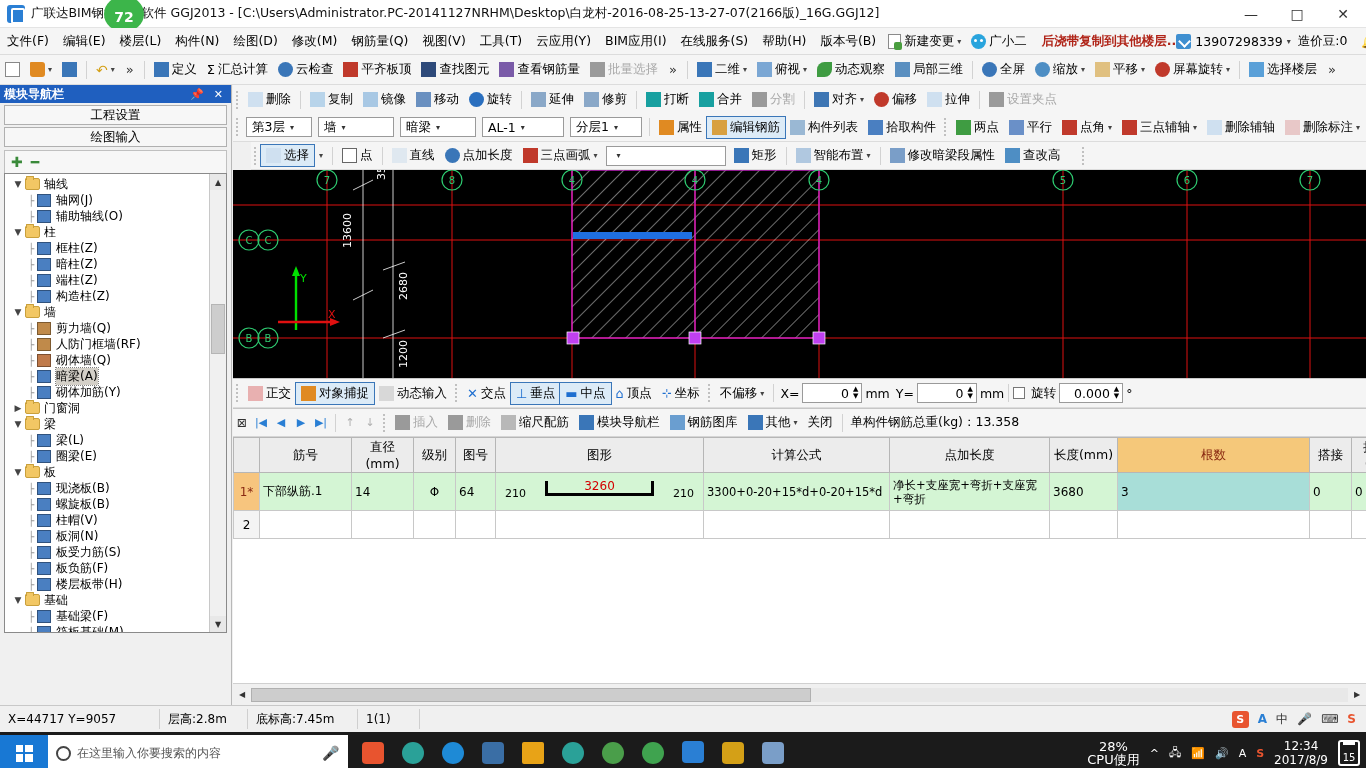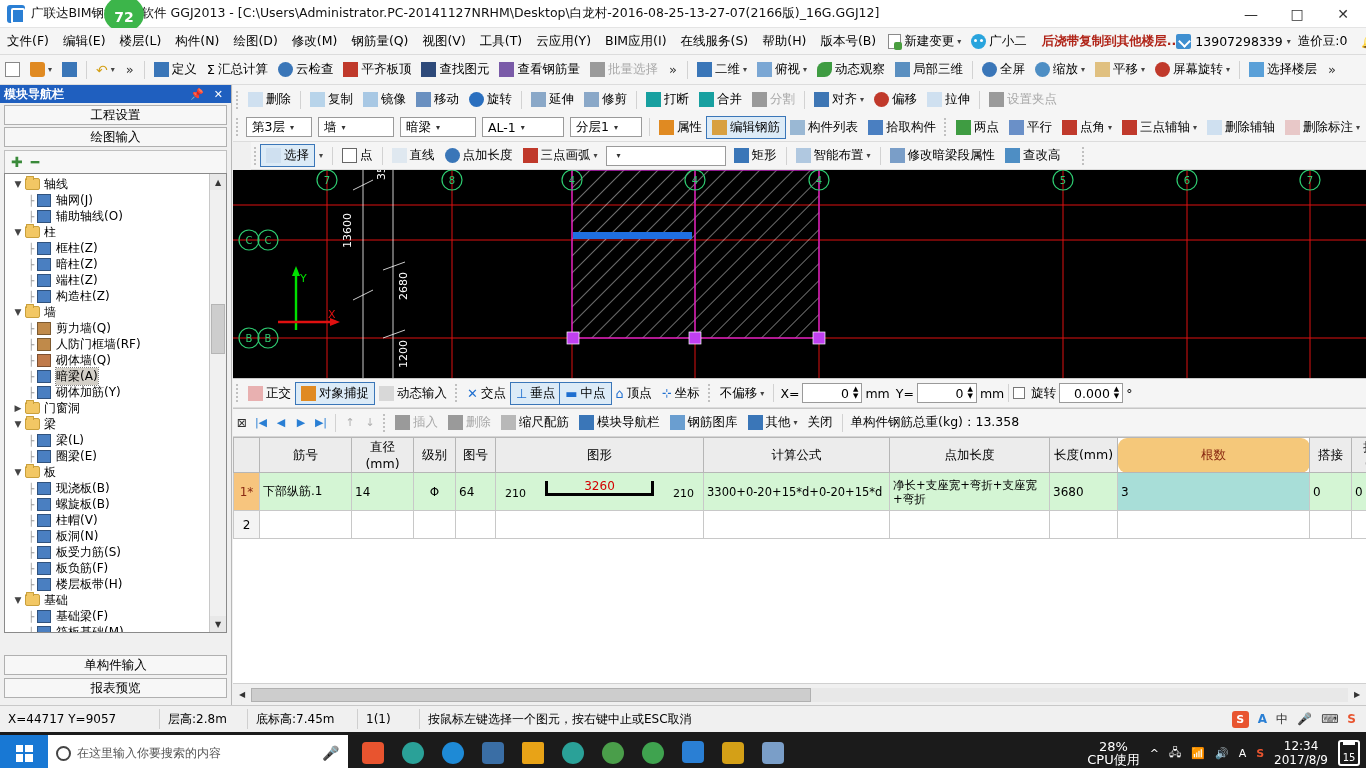--- a/index.html
+++ b/index.html
@@ -158,21 +158,21 @@
     border-bottom:1px solid #d5d5d5;
   }
   .nav-btn { width:20px;text-align:center;color:#2a7fd4;font-size:11px; }
   .nav-btn.dim { color:#b0b0b0; }
   .tbl { position:absolute; left:0; top:28px; right:0; bottom:22px; overflow:hidden; background:#fff;}
   table.rebar { border-collapse:collapse; table-layout:fixed; font-size:12px; }
   table.rebar th {
     background:#ececec; border:1px solid #b6b6b6; height:24px; font-weight:normal;
     color:#000; font-size:12.5px;
   }
-  table.rebar th.hl { background:#f5c87a; color:#8a2a12;border-radius:9px; }
+  table.rebar th.hl { background:#f5c87a; color:#8a2a12; }
   table.rebar td { border:1px solid #c8c8c8; height:38px; padding:0 3px; vertical-align:middle; }
   table.rebar tr.r1 td { background:#d4f5d4; }
   table.rebar tr.r1 td.rowhdr { background:#f7c57e; color:#8a2a12; text-align:center; }
   table.rebar tr.r1 td.cnt { background:#a8ded8; }
   table.rebar tr.r2 td { background:#fff; height:28px; }
   table.rebar tr.r2 td.rowhdr { background:#f4f4f4; text-align:center; }
   td.ctr { text-align:center; }
   .shape-cell { position:relative; height:34px; }
   .shape-num { color:#d40000; position:absolute; left:50%; transform:translateX(-50%); top:4px; font-size:12px;}
   .shape-end { position:absolute; top:12px; font-size:11px; color:#000; }
@@ -746,24 +746,20 @@
             <span class="tlabel">筏板基础(M)</span>
           </div>
         </div>
       <div class="tscroll">
         <div class="tsb-arrow" style="position:absolute;top:0;left:0;right:0;">▲</div>
         <div class="tsb-thumb"></div>
         <div class="tsb-arrow" style="position:absolute;bottom:0;left:0;right:0;">▼</div>
       </div>
     </div>
 
-    <div class="lp-bottom">
-      <div class="lp-btn">单构件输入</div>
-      <div class="lp-btn">报表预览</div>
-    </div>
   </div>
 
   <div class="canvas">
     <svg width="1133" height="208" viewBox="0 0 1133 208">
       <rect x="0" y="0" width="1133" height="208" fill="#000"></rect>
 
       <g stroke="#d11" stroke-width="1">
         <line x1="94" y1="0" x2="94" y2="208"></line>
         <line x1="219" y1="0" x2="219" y2="208"></line>
         <line x1="339" y1="0" x2="339" y2="208"></line>
@@ -1045,21 +1041,20 @@
         </span>
       <span class="hs-arrow">▶</span>
     </div>
   </div>
 
   <div class="statusbar">
     <div class="sb-cell" style="width:160px;">X=44717  Y=9057</div>
     <div class="sb-cell" style="width:88px;">层高:2.8m</div>
     <div class="sb-cell" style="width:110px;">底标高:7.45m</div>
     <div class="sb-cell" style="width:62px;">1(1)</div>
-    <div class="sb-cell" style="border-right:none;">按鼠标左键选择一个图元，按右键中止或ESC取消</div>
     <div class="sb-tray">
       <span class="sogou">S</span>
       <span style="color:#2a7fd4;font-weight:bold;">A</span>
       <span style="color:#333;">中</span>
       <span style="color:#333;">🎤</span>
       <span style="color:#333;">⌨</span>
       <span style="color:#e8542f;font-weight:bold;">S</span>
     </div>
   </div>
 

